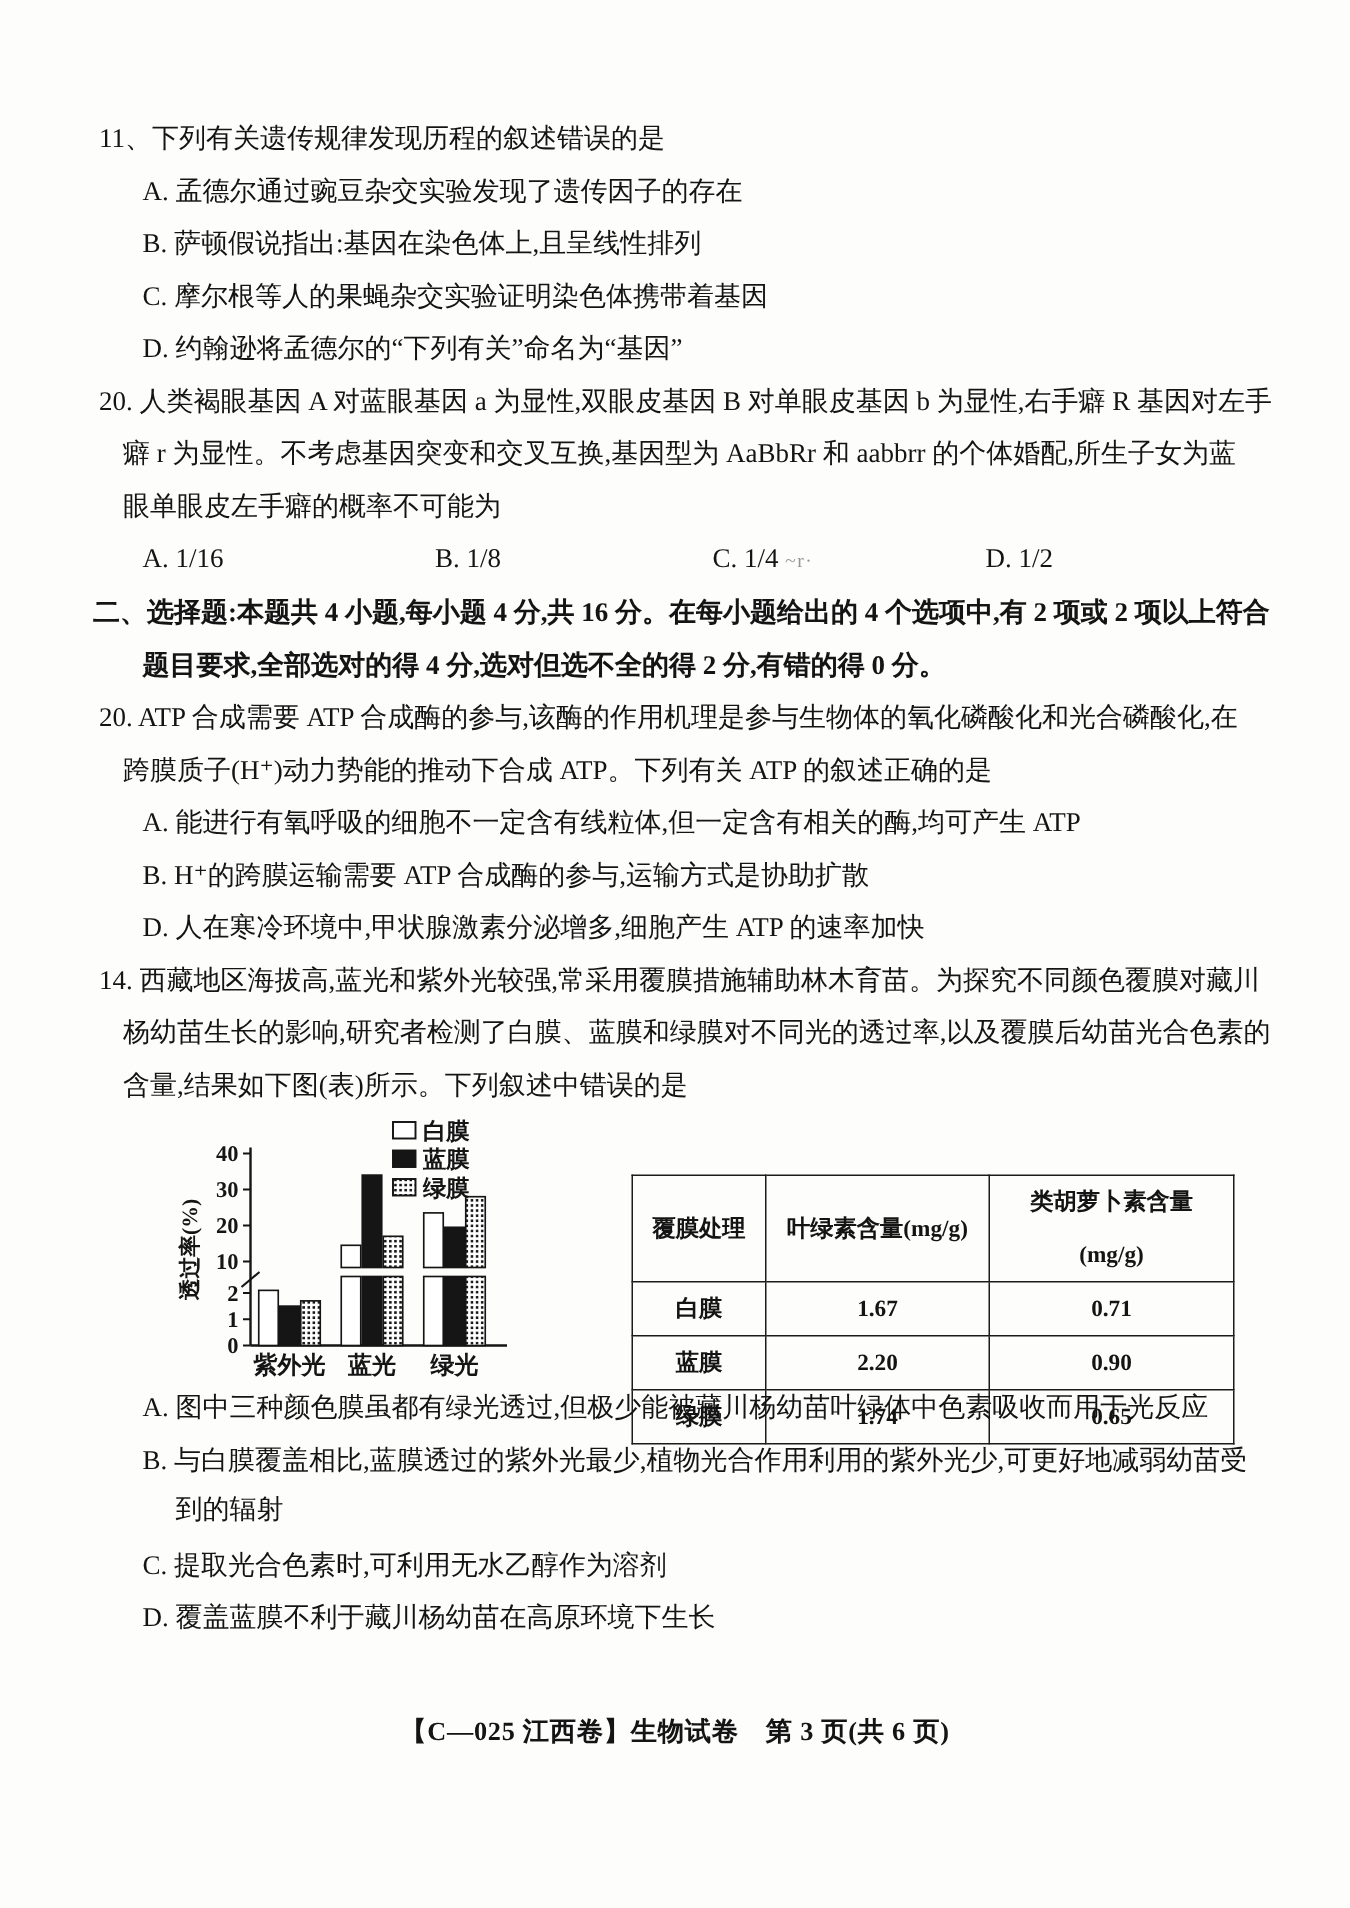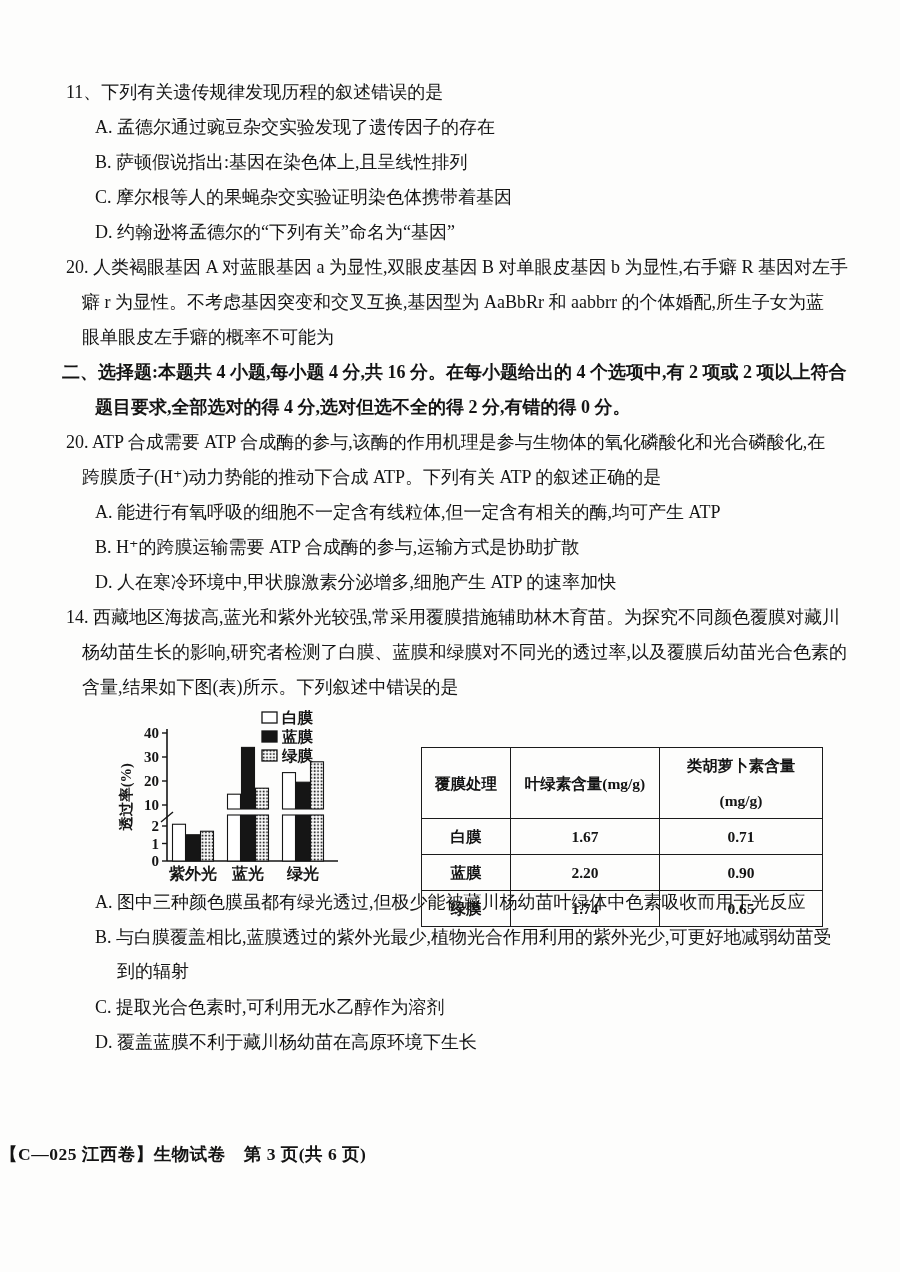--- a/index.html
+++ b/index.html
@@ -29,41 +29,47 @@
   }
   table.pigment th,table.pigment td{
     border:1.6px solid #1b1b1b;font-weight:bold;padding:0 10px;
   }
   table.pigment th{height:34px;}
   table.pigment td{height:30px;}
   .col-treat{width:68px;}
   .col-chl{width:128px;}
   .col-car{width:142px;}
   .footer{
-    position:absolute;top:1142px;left:0;width:100%;
+    position:absolute;top:1142px;left:0;width:100%;text-align:center;
     font-size:17.5px;font-weight:bold;letter-spacing:.5px;
   }
 </style>
 </head>
 <body>
 
 <div class="content">
 
   <div>
     <div class="line">11、下列有关遗传规律发现历程的叙述错误的是</div>
     <div class="line opt">A. 孟德尔通过豌豆杂交实验发现了遗传因子的存在</div>
     <div class="line opt">B. 萨顿假说指出:基因在染色体上,且呈线性排列</div>
     <div class="line opt">C. 摩尔根等人的果蝇杂交实验证明染色体携带着基因</div>
     <div class="line opt">D. 约翰逊将孟德尔的“下列有关”命名为“基因”</div>
   </div>
 
   <div>
     <div class="line">20. 人类褐眼基因 A 对蓝眼基因 a 为显性,双眼皮基因 B 对单眼皮基因 b 为显性,右手癖 R 基因对左手</div>
     <div class="line cont">癖 r 为显性。不考虑基因突变和交叉互换,基因型为 AaBbRr 和 aabbrr 的个体婚配,所生子女为蓝</div>
     <div class="line cont">眼单眼皮左手癖的概率不可能为</div>
+    <div class="opt-row">
+      <span class="cell-a">A. 1/16</span>
+      <span class="cell-b">B. 1/8</span>
+      <span class="cell-c"><span>C. 1/4</span> <span class="smudge">~r·</span></span>
+      <span>D. 1/2</span>
+    </div>
   </div>
 
   <div class="section-head">
     <div class="line">二、选择题:本题共 4 小题,每小题 4 分,共 16 分。在每小题给出的 4 个选项中,有 2 项或 2 项以上符合</div>
     <div class="line cont2">题目要求,全部选对的得 4 分,选对但选不全的得 2 分,有错的得 0 分。</div>
   </div>
 
   <div>
     <div class="line">20. ATP 合成需要 ATP 合成酶的参与,该酶的作用机理是参与生物体的氧化磷酸化和光合磷酸化,在</div>
     <div class="line cont">跨膜质子(H⁺)动力势能的推动下合成 ATP。下列有关 ATP 的叙述正确的是</div>

